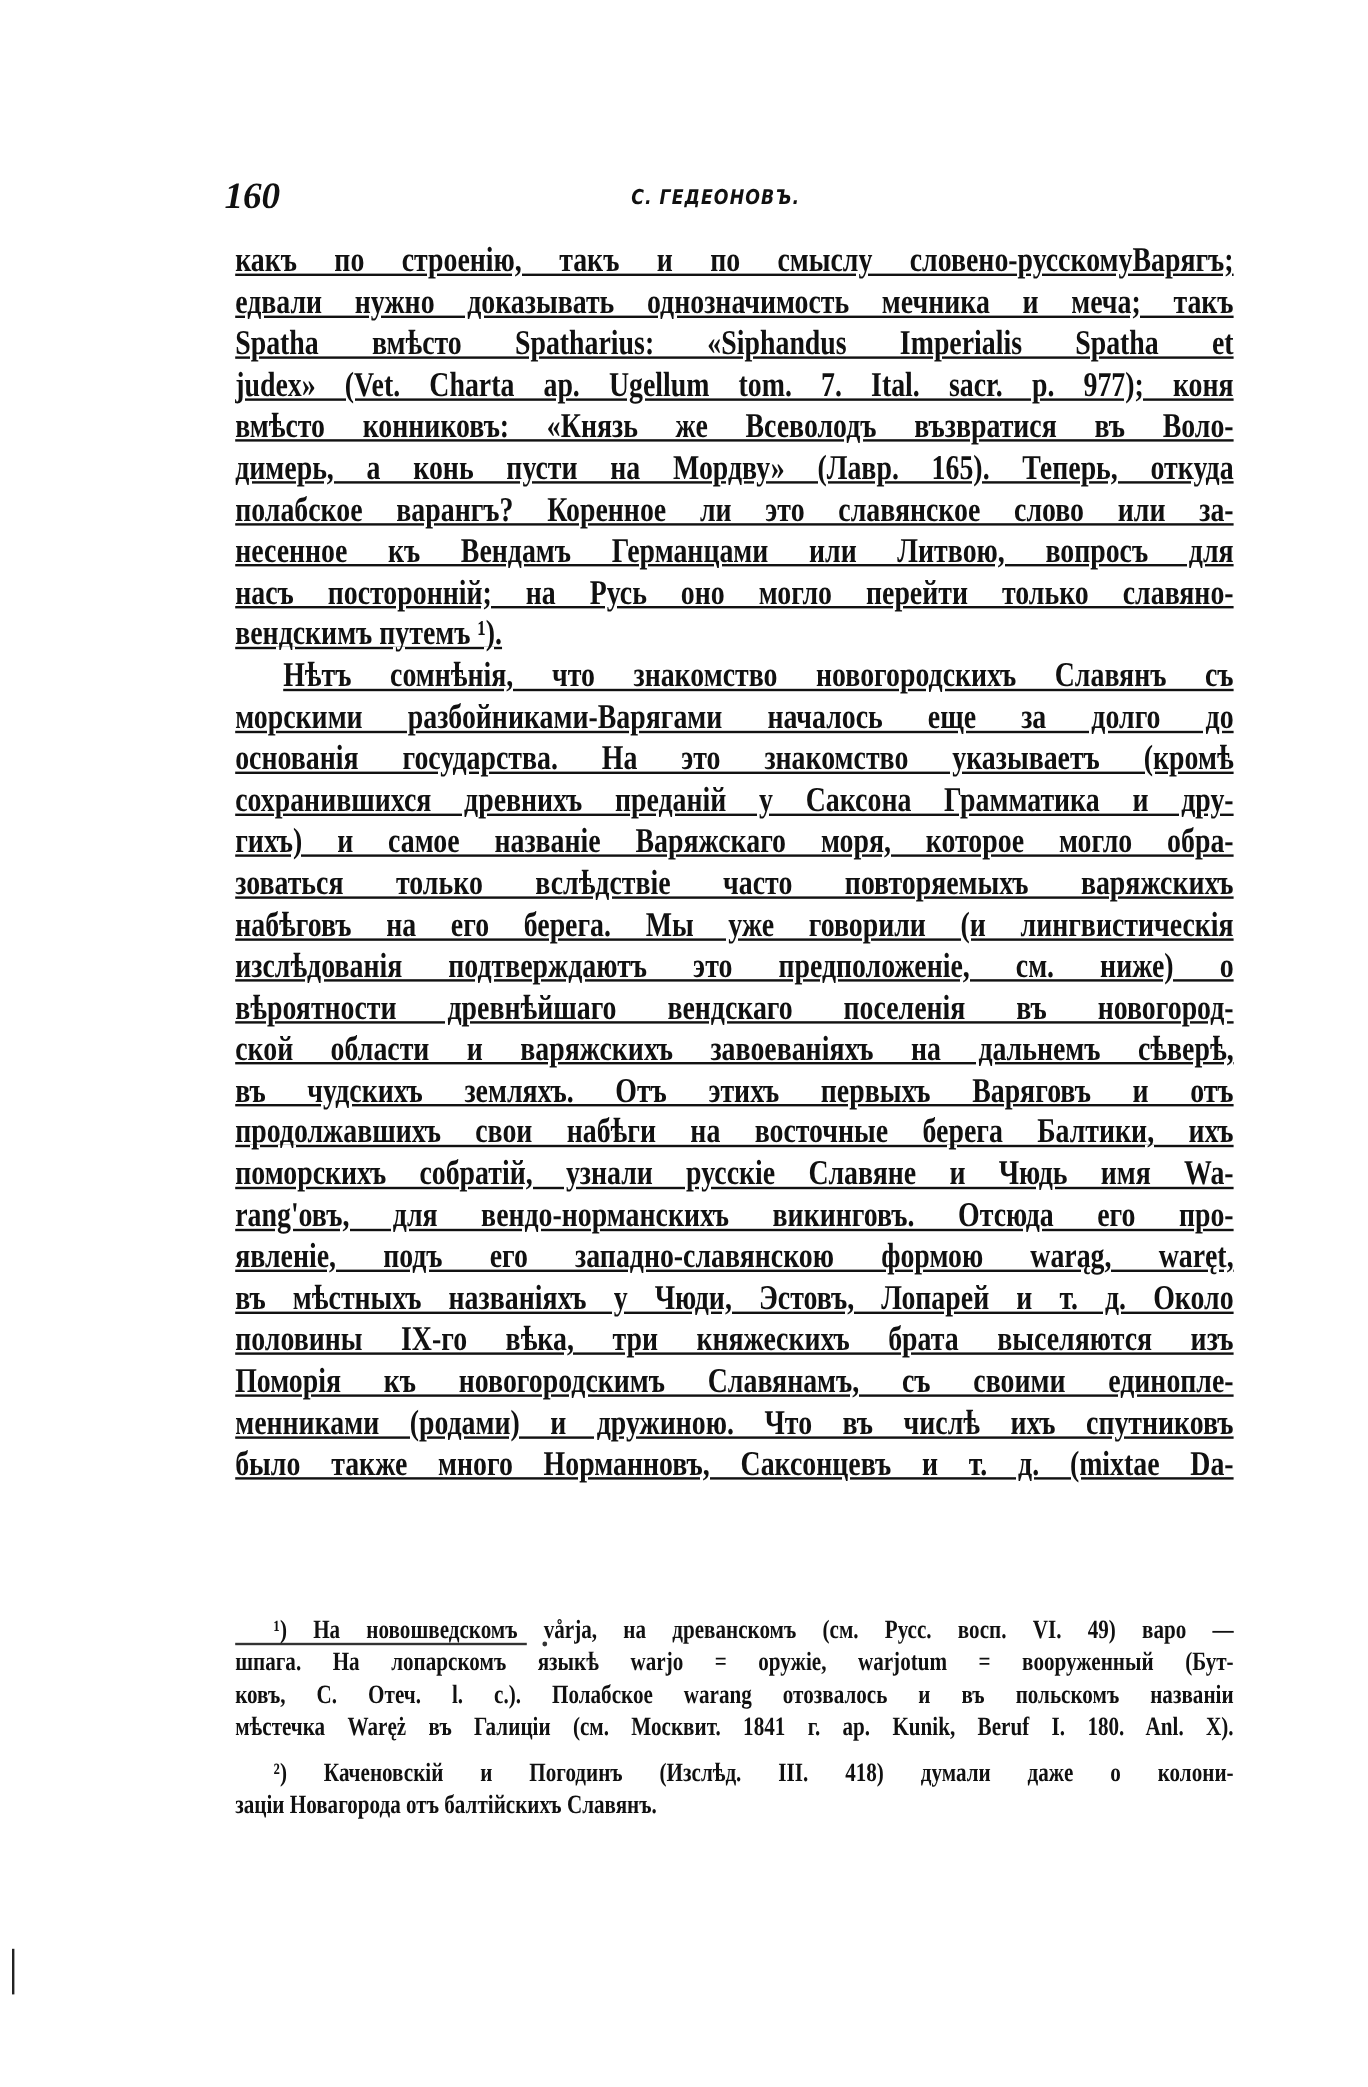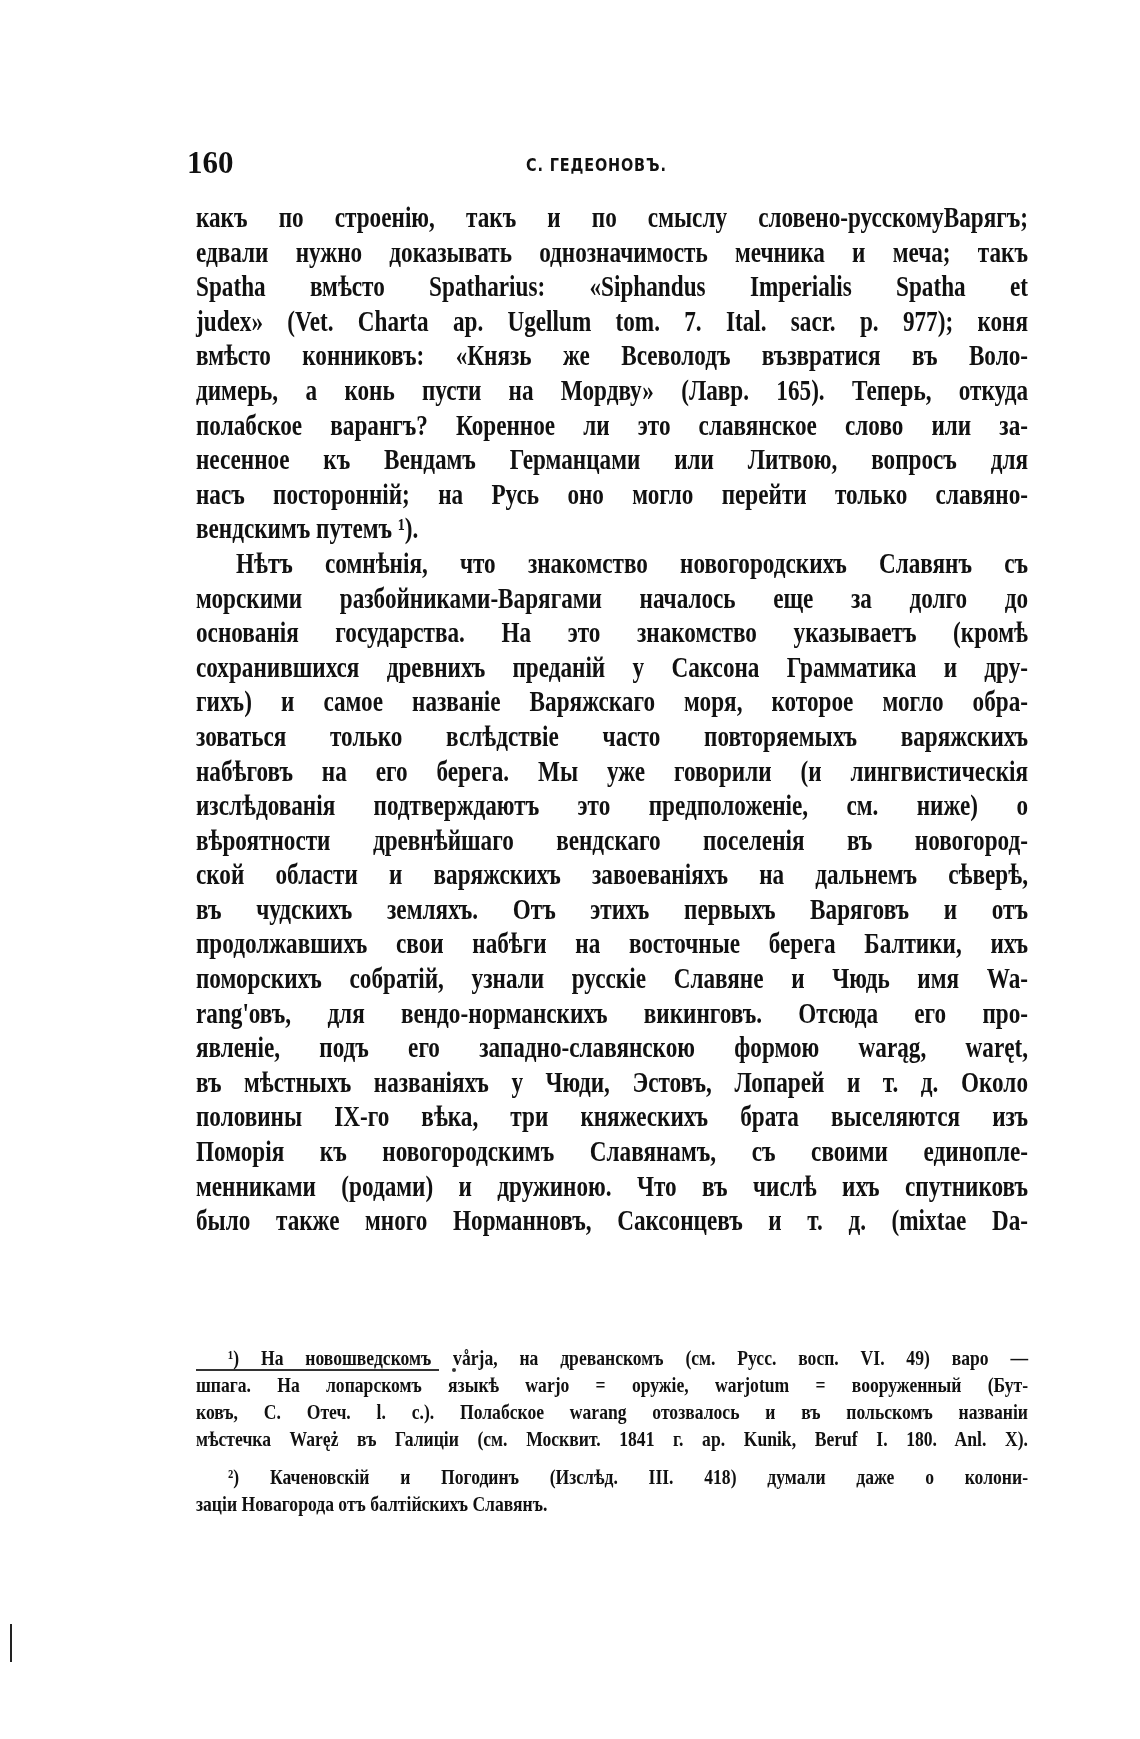--- a/index.html
+++ b/index.html
@@ -9,34 +9,34 @@
     position: relative;
     overflow: hidden;
     font-family: "Liberation Serif", "DejaVu Serif", serif;
     color: #111111;
   }
   .scan-mark {
     position: absolute; left: 10px; top: 1624px;
     width: 2px; height: 38px; background: #222;
   }
   .header {
-    position: absolute; left: 187px; top: 145px; width: 838px; height: 40px;
+    position: absolute; left: 187px; top: 145px; width: 838px; height: 40px; font-style: italic;
   }
   .page-number {
     position: absolute; left: 0; top: 0;
     font-size: 31px; font-weight: bold; letter-spacing: 0px;
   }
   .running-head {
     position: absolute; left: 339px; top: 10px;
     font-size: 17px; font-weight: bold; letter-spacing: 1px;
     font-family: "DejaVu Sans", sans-serif; transform: scaleX(0.85);
     transform-origin: left center;
   }
   .body-text {
-    position: absolute; left: 196px; top: 200px; width: 842px;
+    position: absolute; left: 196px; top: 200px; width: 842px; text-decoration: underline;
   }
   .line {
     height: 34.6px; line-height: 34.6px;
     font-size: 29px; font-weight: bold;
     white-space: nowrap;
     text-align: justify; text-align-last: justify;
     transform: scaleX(0.80); transform-origin: left center;
     width: 1040px;
   }
   .line.last { text-align-last: left; }

